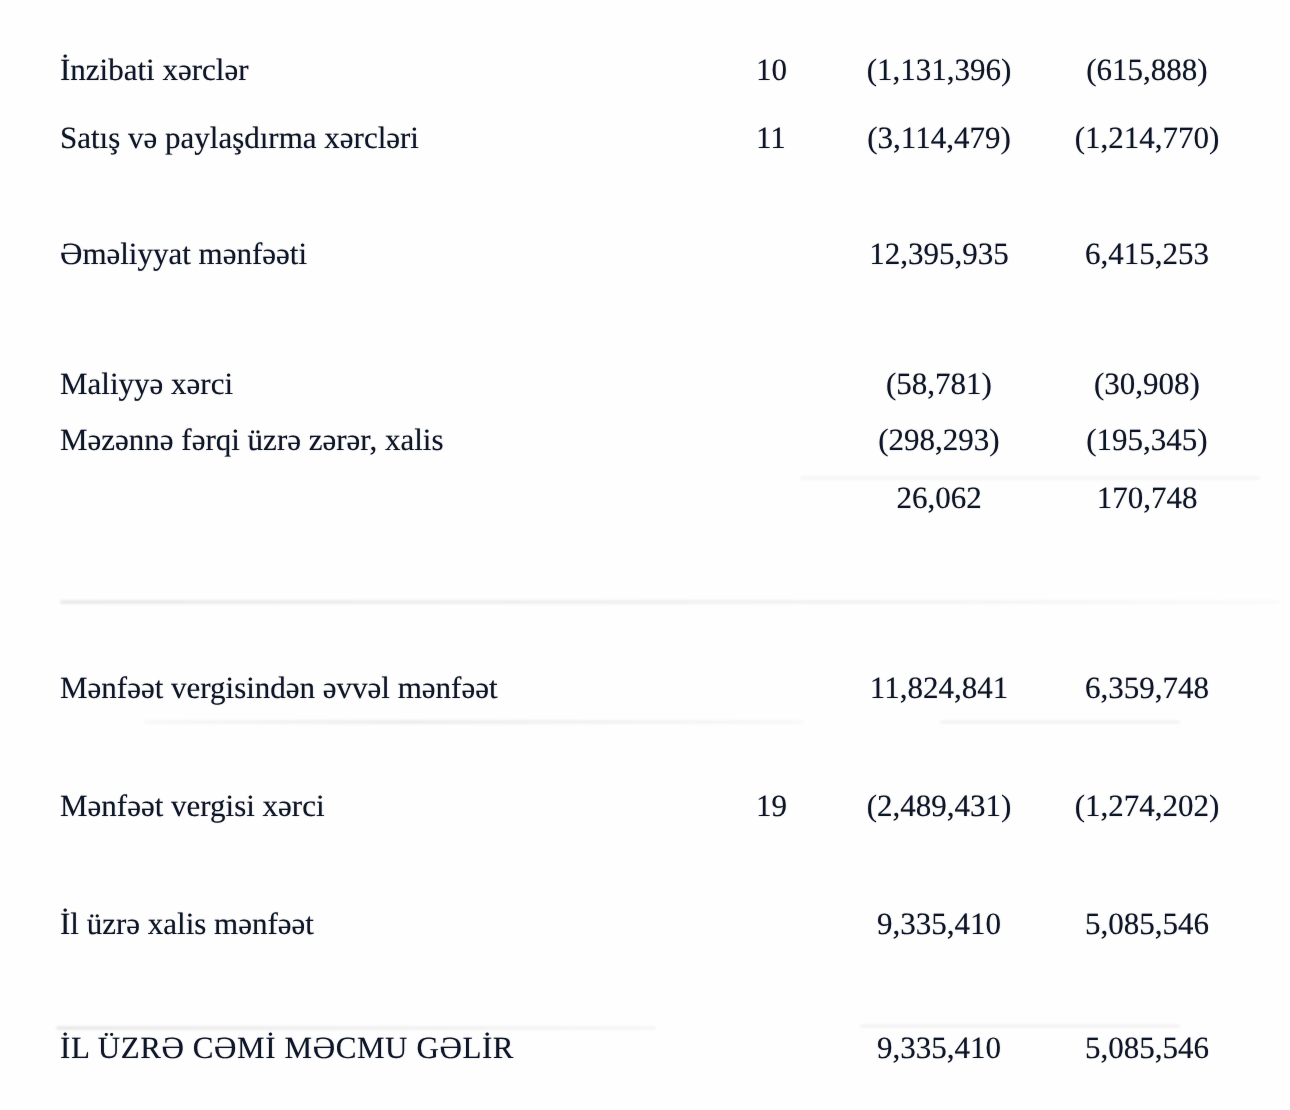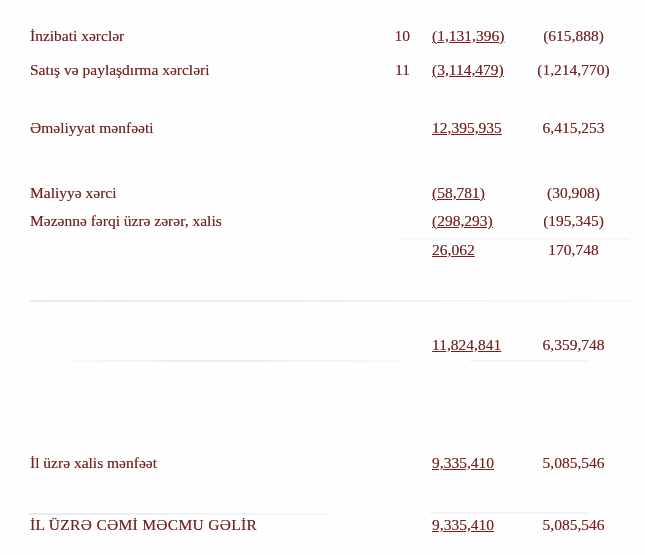--- a/index.html
+++ b/index.html
@@ -8,21 +8,21 @@
     background: #ffffff;
   }
   #page {
     position: relative;
     width: 645px;
     height: 555px;
     background: #fefefe;
     overflow: hidden;
     font-family: "Liberation Serif", "DejaVu Serif", serif;
     font-size: 15.5px;
-    color: #7f1d1d;
+    color: #0f172a;
   }
   .row {
     position: absolute;
     left: 0;
     width: 645px;
     height: 19px;
     line-height: 19px;
     text-shadow: 0 0 0.6px rgba(40,40,40,0.55);
   }
   .label {
@@ -32,30 +32,29 @@
     white-space: nowrap;
   }
   .caps {
     letter-spacing: 0.3px;
   }
   .note {
     position: absolute;
     left: 378px;
     width: 32px;
     top: 0;
-    text-align: right;
+    text-align: left;
   }
   .v1 {
     position: absolute;
-    left: 432px;
+    left: 420px;
     width: 99px;
     top: 0;
-    text-align: left;
+    text-align: center;
     white-space: nowrap;
-    text-decoration: underline;
   }
   .v2 {
     position: absolute;
     left: 524px;
     width: 99px;
     top: 0;
     text-align: center;
     white-space: nowrap;
   }
   .pos { padding-right: 4px; }
@@ -145,25 +144,32 @@
   </div>
 
   <div class="row" style="top:240px">
     <span class="note"></span>
     <span class="v1 pos">26,062</span>
     <span class="v2 pos">170,748</span>
   </div>
 
 
   <div class="row" style="top:335px">
+    <span class="label">Mənfəət vergisindən əvvəl mənfəət</span>
     <span class="note"></span>
     <span class="v1 pos">11,824,841</span>
     <span class="v2 pos">6,359,748</span>
   </div>
 
+  <div class="row" style="top:394px">
+    <span class="label">Mənfəət vergisi xərci</span>
+    <span class="note">19</span>
+    <span class="v1">(2,489,431)</span>
+    <span class="v2">(1,274,202)</span>
+  </div>
 
   <div class="row" style="top:453px">
     <span class="label">İl üzrə xalis mənfəət</span>
     <span class="note"></span>
     <span class="v1 pos">9,335,410</span>
     <span class="v2 pos">5,085,546</span>
   </div>
 
   <div class="row" style="top:515px">
     <span class="label caps">İL ÜZRƏ CƏMİ MƏCMU GƏLİR</span>

